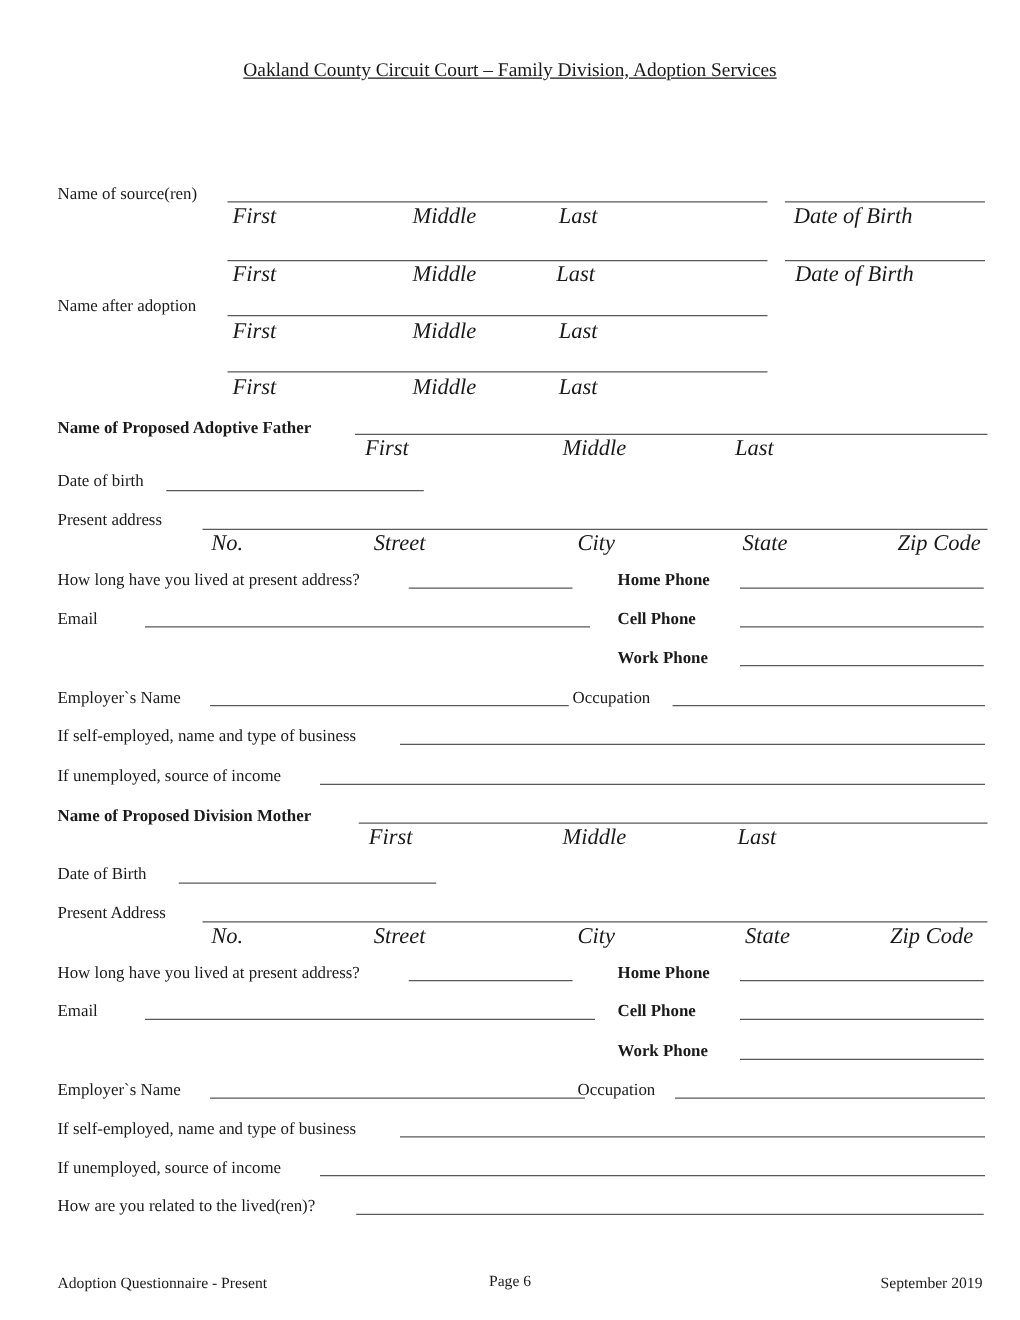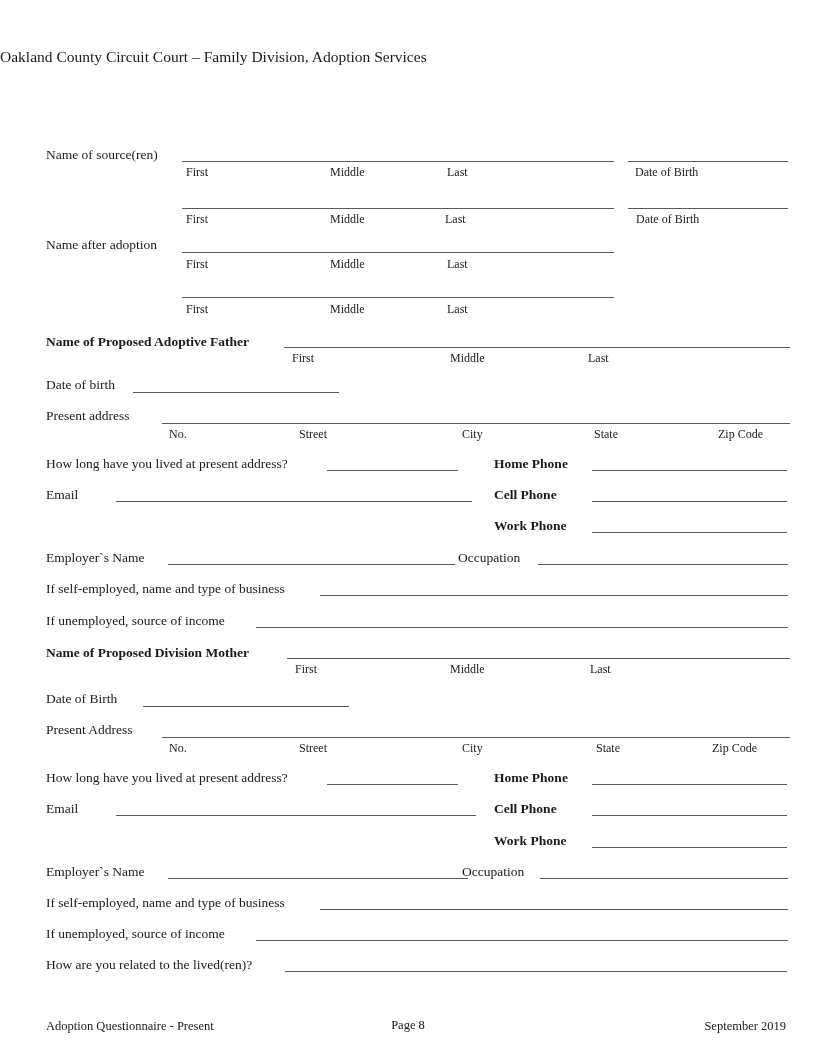--- a/index.html
+++ b/index.html
@@ -8,33 +8,33 @@
     width: 816px;
     height: 1056px;
     background: #ffffff;
     font-family: "Liberation Serif", "DejaVu Serif", serif;
     font-size: 13.5px;
     color: #1a1a1a;
     overflow: hidden;
   }
   .t { position: absolute; white-space: nowrap; line-height: 16px; }
   .b { font-weight: bold; }
-  .sub { font-size: 12px; }
+  .sub { font-size: 18px; font-style: italic; }
   .ft { font-size: 12.5px; }
   .ln {
     position: absolute;
     height: 14px;
     border-bottom: 1px solid #595959;
     font-size: 12.5px;
     line-height: 14px;
     overflow: hidden;
   }
   .title {
     position: absolute; left: 0; right: 0;
-    text-align: left; font-size: 15.5px; line-height: 18px; white-space: nowrap;
+    text-align: center; font-size: 15.5px; line-height: 18px; white-space: nowrap; text-decoration: underline;
   }
   .subtitle {
     position: absolute; left: 0; right: 0;
     text-align: center; font-size: 15px; line-height: 18px;
     text-decoration: underline; white-space: nowrap;
   }
   .fcenter { position: absolute; left: 0; right: 0; text-align: center; }
 </style>
 </head>
 <body>
@@ -150,16 +150,16 @@
   <span class="t" style="left:46px;top:895px">If self-employed, name and type of business</span>
   <div class="ln" style="left:320px;top:895px;width:468px"></div>
 
   <span class="t" style="left:46px;top:926px">If unemployed, source of income</span>
   <div class="ln" style="left:256px;top:926px;width:532px"></div>
 
   <span class="t" style="left:46px;top:957px">How are you related to the lived(ren)?</span>
   <div class="ln" style="left:285px;top:957px;width:502px"></div>
 
   <span class="t ft" style="left:46px;top:1018px">Adoption Questionnaire - Present</span>
-  <span class="fcenter ft" style="top:1018px">Page 8</span>
+  <span class="fcenter ft" style="top:1018px">Page 6</span>
   <span class="t ft" style="right:30px;top:1018px">September 2019</span>
 
 </div>
 
 </body></html>

